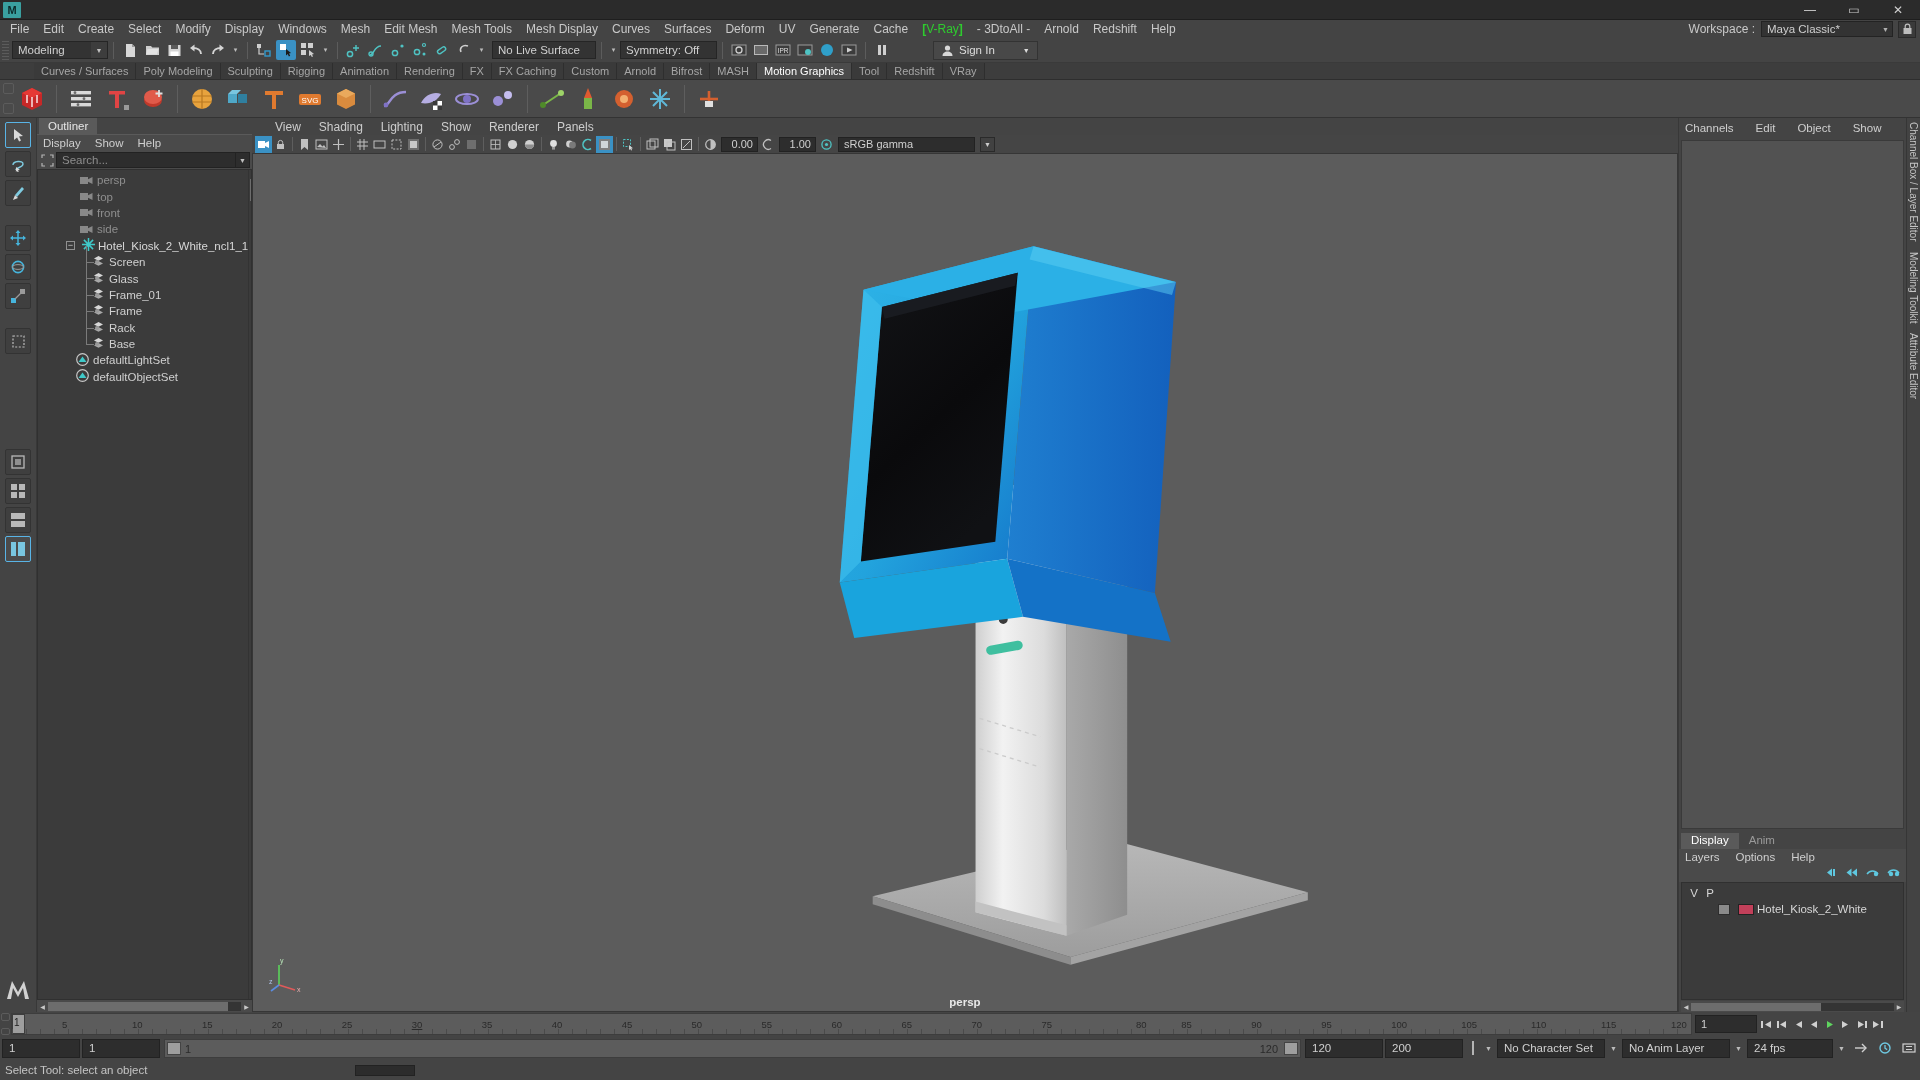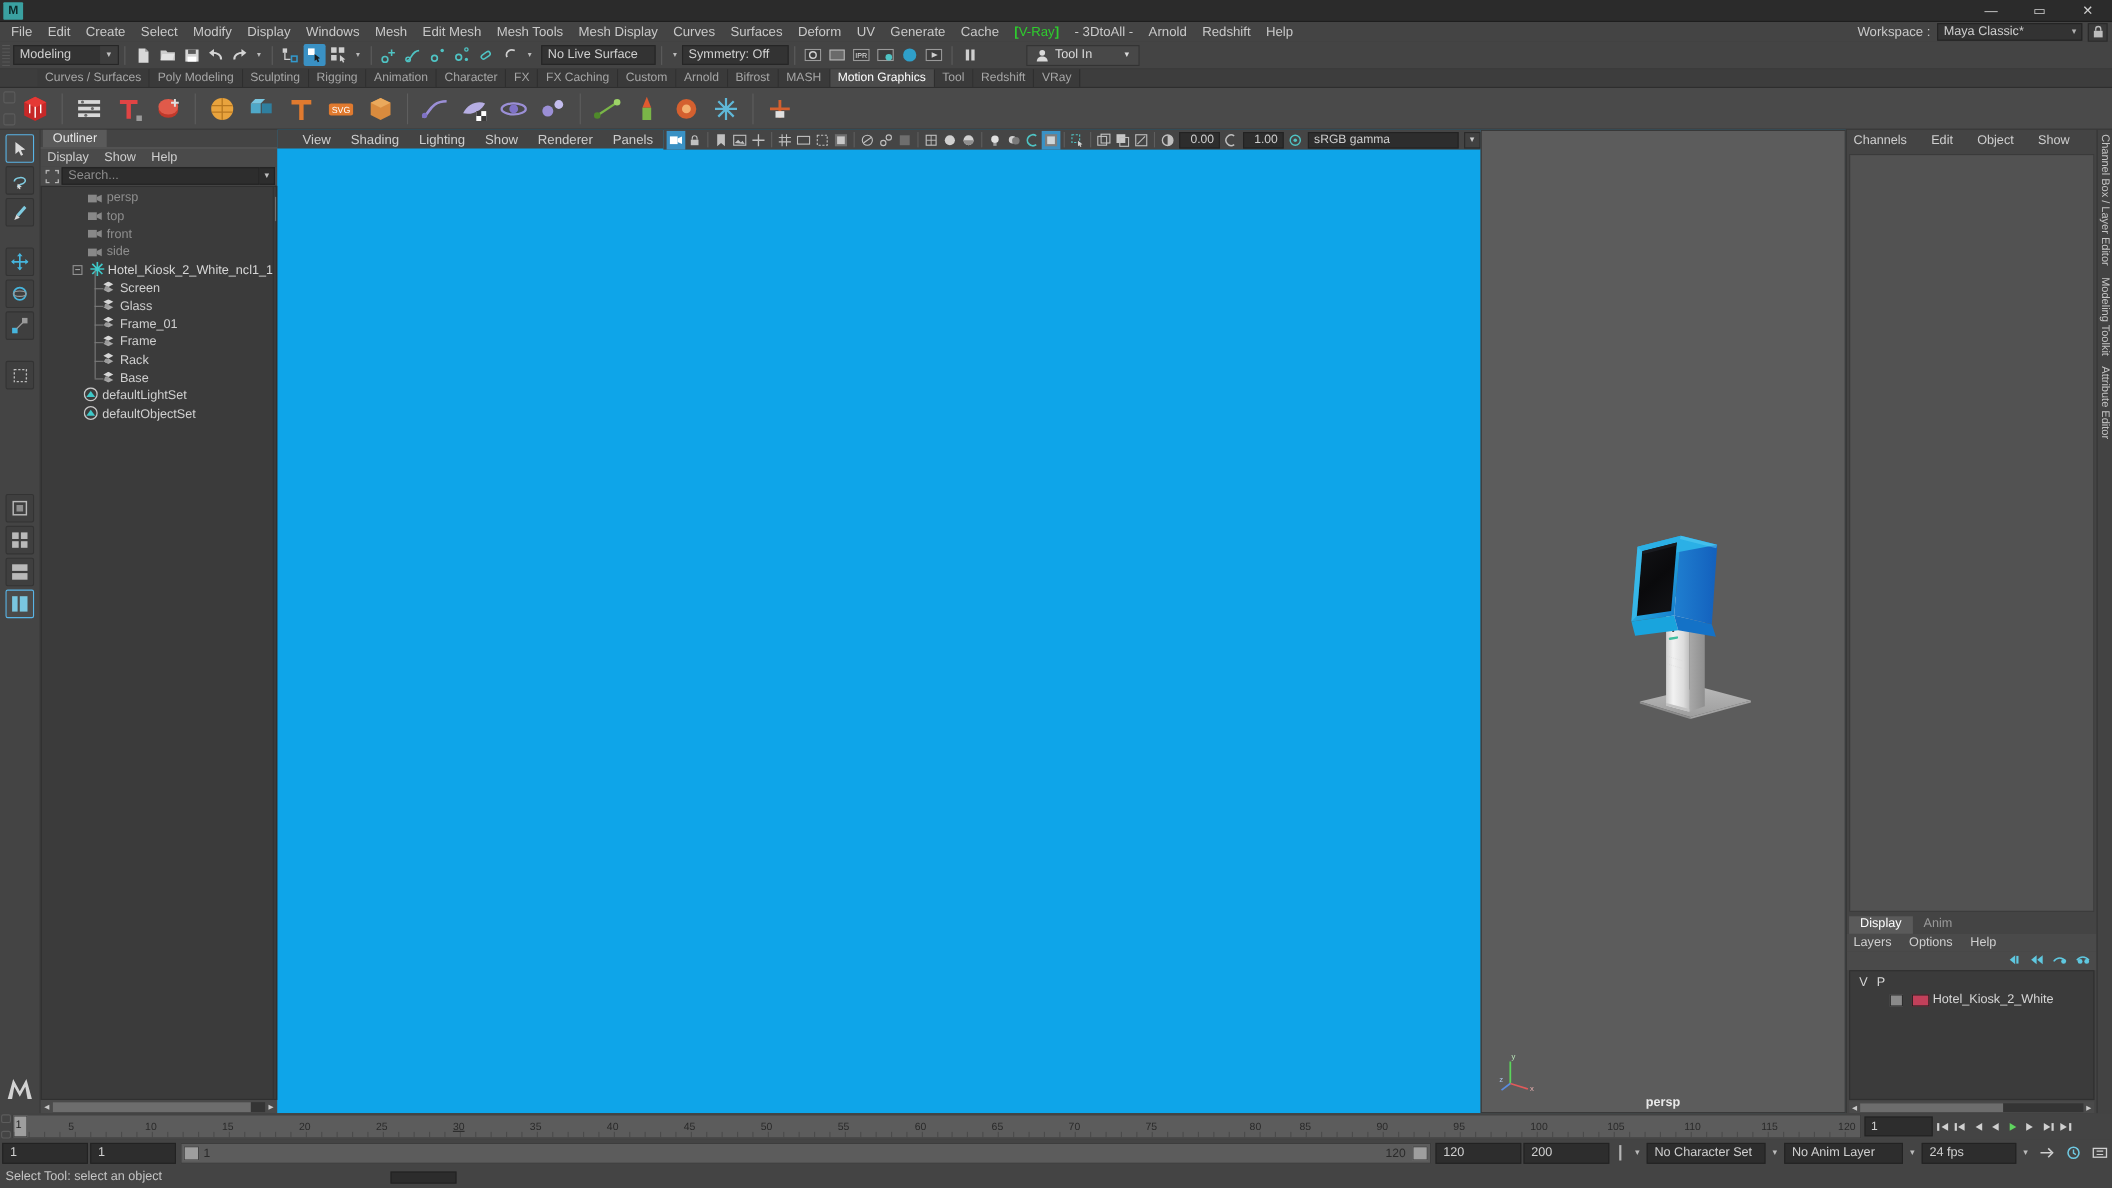--- a/index.html
+++ b/index.html
@@ -136,21 +136,21 @@
   .vscroll .uparr,.vscroll .dnarr{ position:absolute; left:1px; width:8px; height:8px; display:flex;
      align-items:center; justify-content:center; font-size:6px; color:#c8c8c8;}
   .vscroll .uparr{ top:0 } .vscroll .dnarr{ bottom:0 }
   .outhscroll{ height:12px; background:#4a4a4a; display:flex; align-items:center; }
   .outhscroll .lt,.outhscroll .rt{ width:11px; height:11px; display:flex; align-items:center; justify-content:center;
      font-size:6px; color:#c8c8c8;}
   .outhscroll .track{ flex:1; height:9px; background:#343434; position:relative; }
   .outhscroll .track i{ position:absolute; left:0; top:0; height:9px; width:180px; background:#6d6d6d; display:block;}
 
   
-  .viewwrap{ flex:1 1 auto; display:flex; flex-direction:row; min-width:0; background:#0ea5e9; }
+  .viewwrap{ flex:1 1 auto; display:flex; flex-direction:column; min-width:0; background:#14532d; }
   .viewmenu{ height:17px; display:flex; align-items:center; background:#444; padding-left:14px; gap:0; }
   .viewmenu span{ font-size:12px; color:#cdcdcd; padding:0 9px; }
   .viewtool{ height:18px; display:flex; align-items:center; background:#454545; padding-left:3px; }
   .vt{ width:17px; height:17px; display:flex; align-items:center; justify-content:center; margin:0 0px;}
   .vt.on{ background:#3a91c4; }
   .vsep{ width:1px; height:14px; background:#5e5e5e; margin:0 3px; }
   .numfield{ width:37px; height:15px; background:#2d2d2d; border:1px solid #222; color:#cfcfcf;
      font-size:11px; display:flex; align-items:center; justify-content:flex-end; padding-right:4px; margin:0 2px;}
   .gammabox{ width:137px; height:15px; background:#2d2d2d; border:1px solid #222; color:#cfcfcf;
      font-size:11px; display:flex; align-items:center; padding-left:5px; margin-left:3px;}
@@ -442,32 +442,32 @@
           <rect x="4" y="3" width="3" height="10" fill="#cfcfcf"></rect>
           <rect x="9" y="3" width="3" height="10" fill="#cfcfcf"></rect>
         </svg>
     </div>
 
     <div class="signin" style="margin-left:40px">
       <svg width="13" height="13" viewBox="0 0 13 13" style="margin-right:5px">
           <circle cx="6.5" cy="4" r="2.6" fill="#d8d8d8"></circle>
           <path d="M1.5 12c0-3 2.3-4.6 5-4.6s5 1.6 5 4.6z" fill="#d8d8d8"></path>
         </svg>
-      <span>Tool In</span>
+      <span>Sign In</span>
       <span style="margin-left:28px;font-size:7px">▼</span>
     </div>
   </div>
 
   <div class="shelftabs">
     <div class="stab">Curves / Surfaces</div>
     <div class="stab">Poly Modeling</div>
     <div class="stab">Sculpting</div>
     <div class="stab">Rigging</div>
     <div class="stab">Animation</div>
-    <div class="stab">Character</div>
+    <div class="stab">Rendering</div>
     <div class="stab">FX</div>
     <div class="stab">FX Caching</div>
     <div class="stab">Custom</div>
     <div class="stab">Arnold</div>
     <div class="stab">Bifrost</div>
     <div class="stab">MASH</div>
     <div class="stab active">Motion Graphics</div>
     <div class="stab">Tool</div>
     <div class="stab">Redshift</div>
     <div class="stab">VRay</div>

